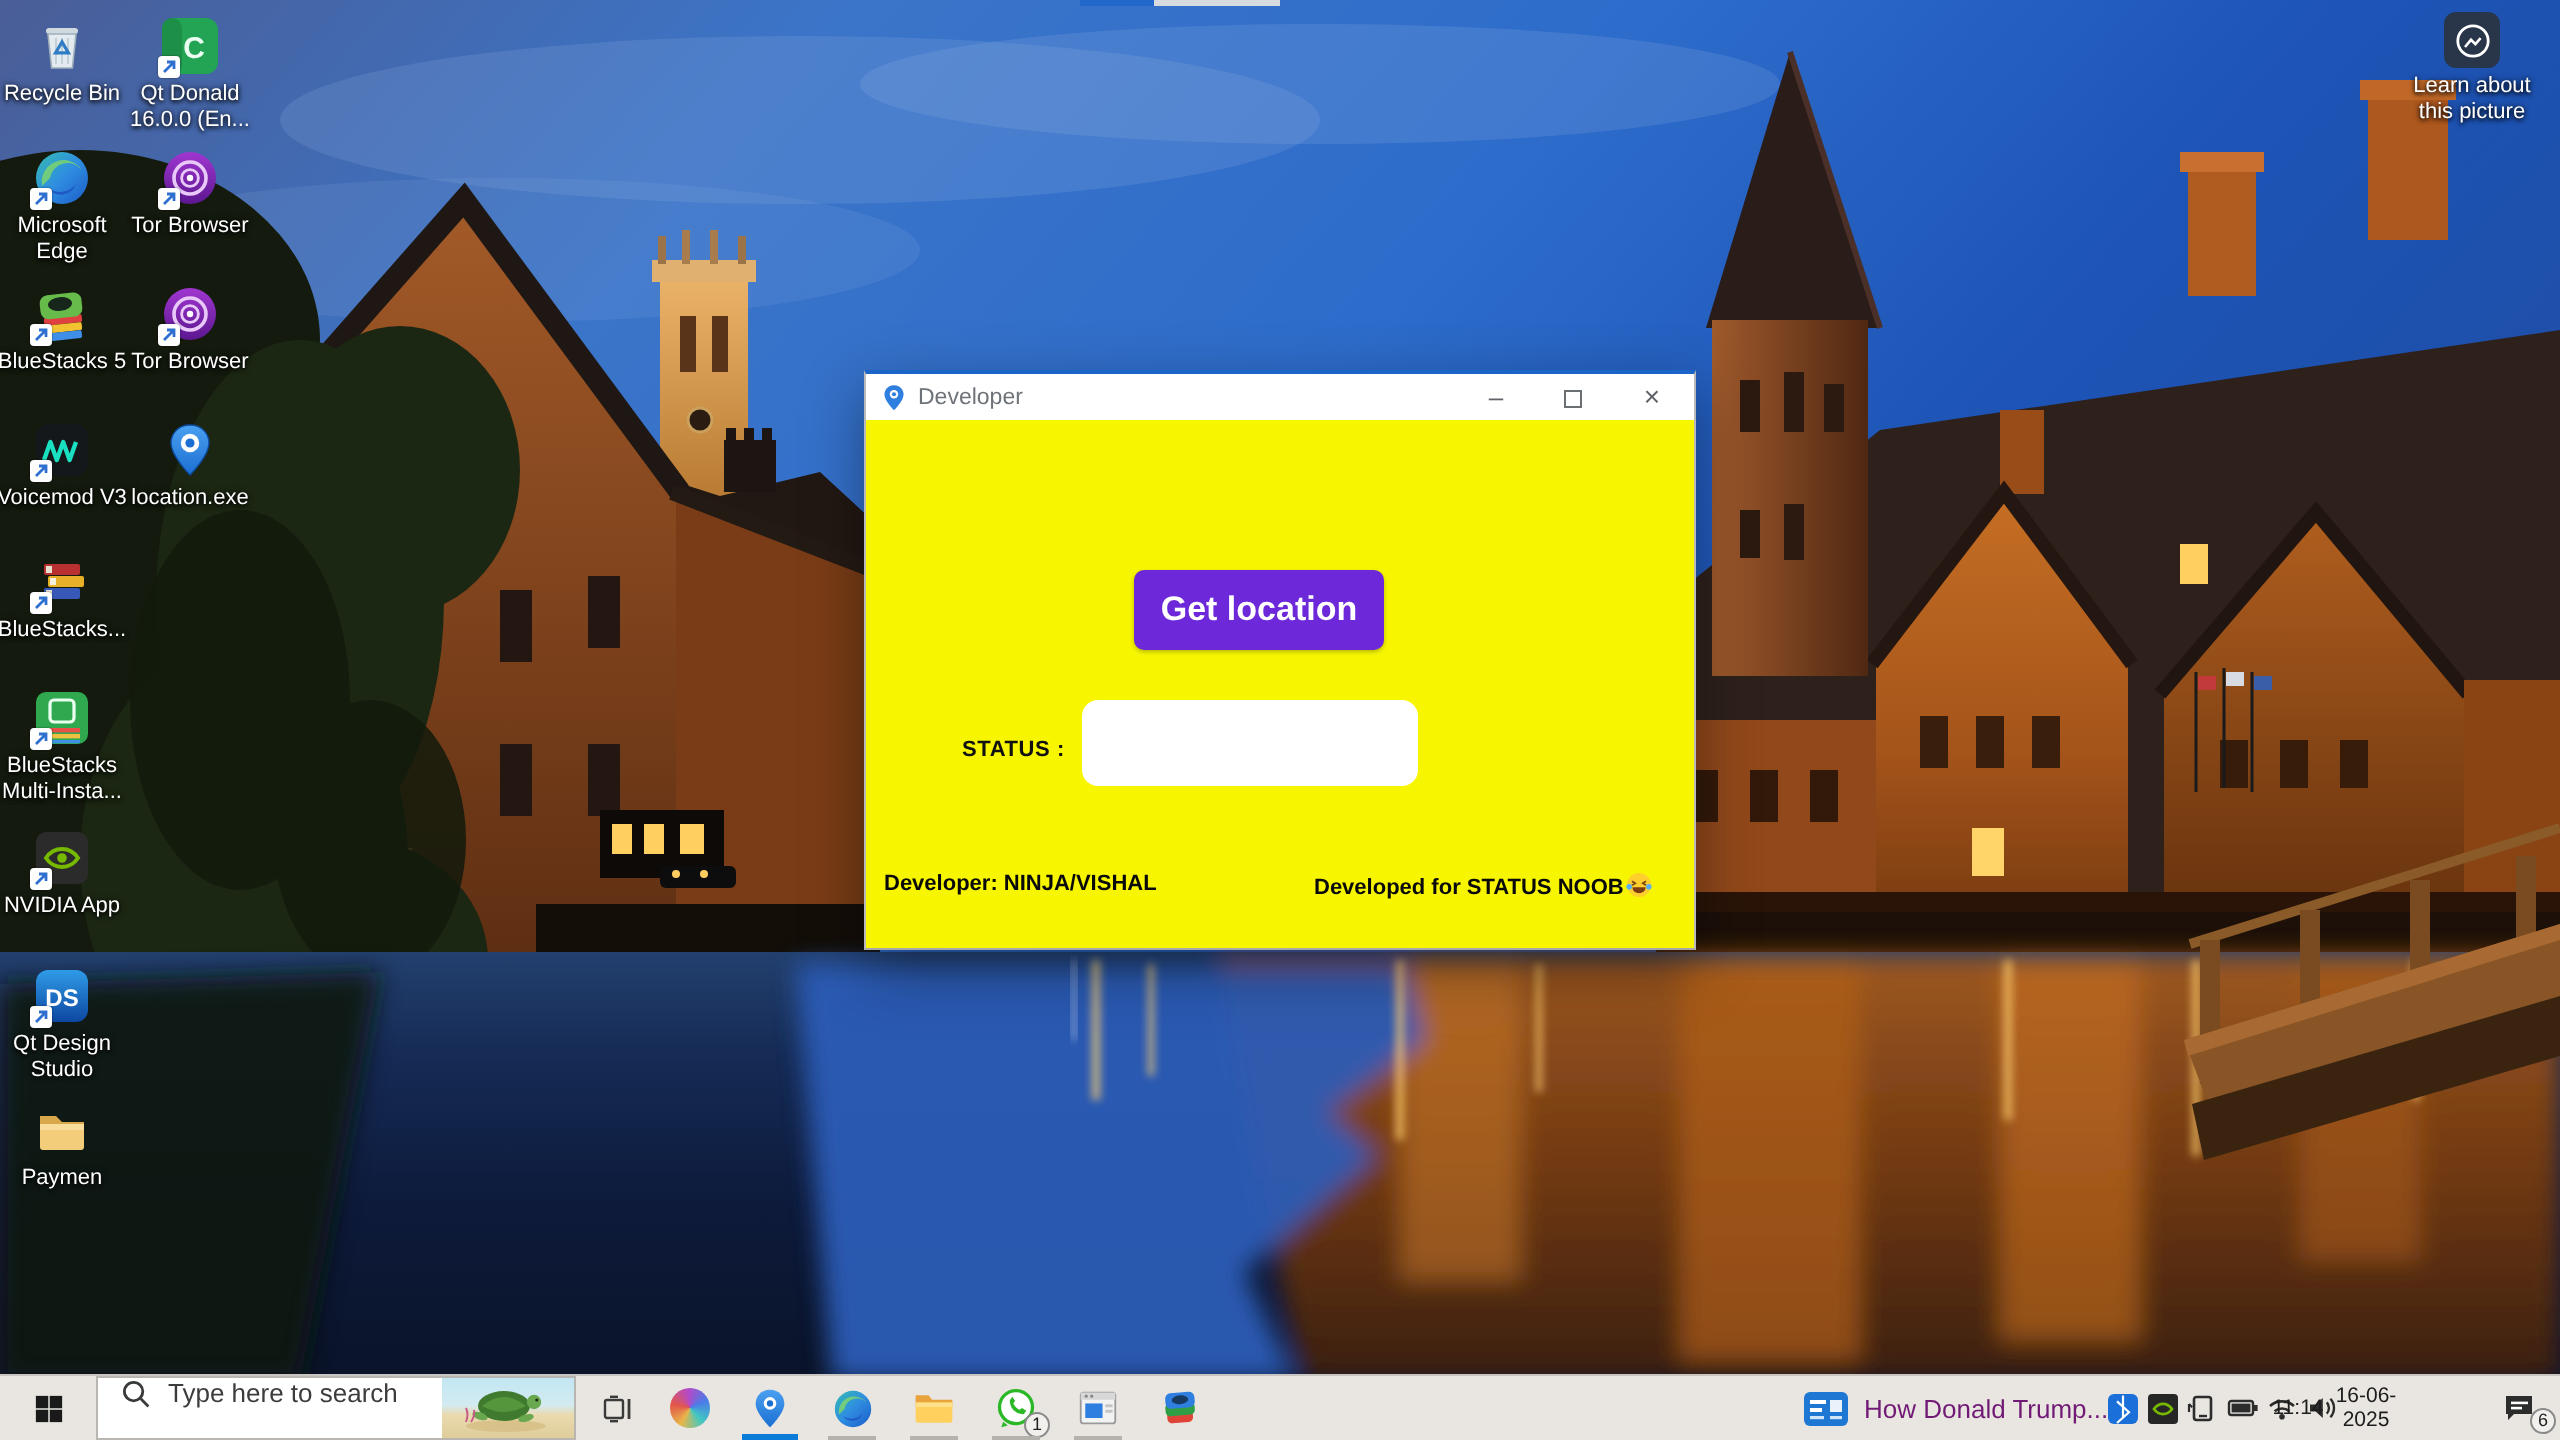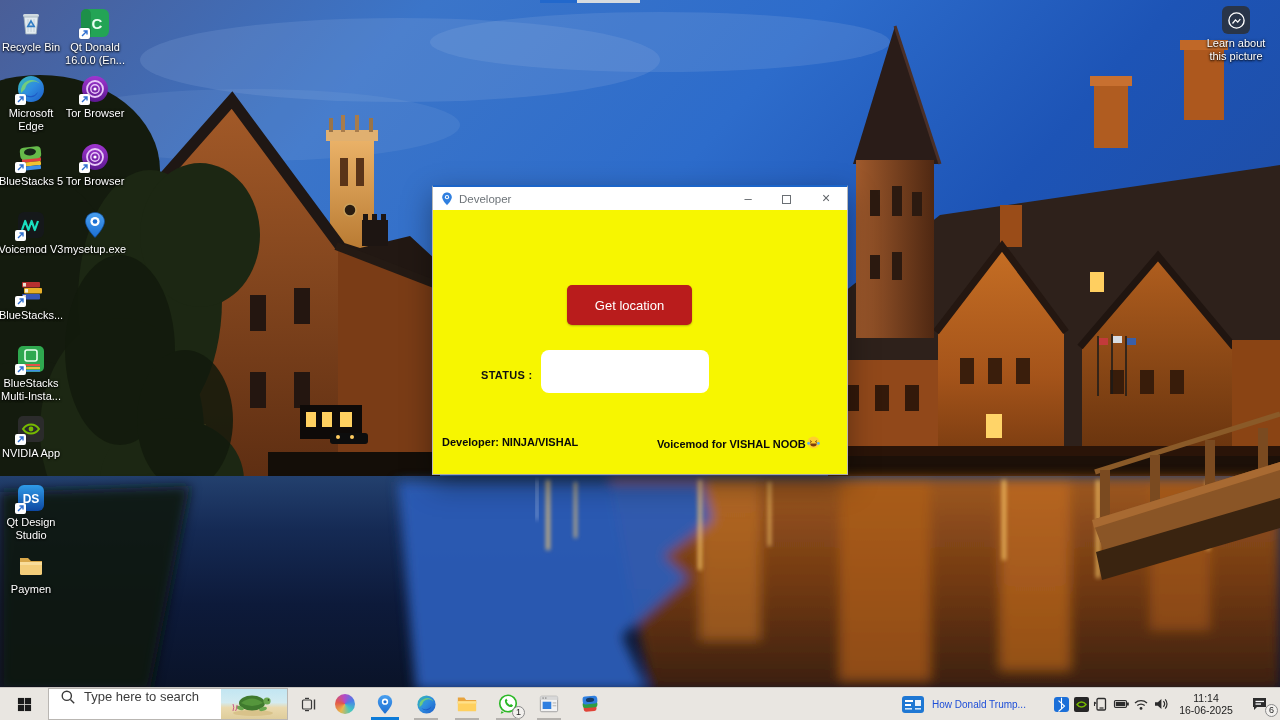--- a/index.html
+++ b/index.html
@@ -23,21 +23,21 @@
  box-shadow:0 10px 28px rgba(0,0,0,.38)}
 .titlebar{position:absolute;left:0;top:0;right:0;height:23px;background:#fff;display:flex;align-items:center}
 .titlebar .wtitle{margin-left:6px;font-size:11.5px;color:#6d7378}
 .titlebar .wicon{margin-left:8px;display:flex}
 .wbtn{position:absolute;top:0;width:30px;height:23px;border:0;background:transparent;color:#5f6368;
  font-size:13px;line-height:23px;text-align:center;font-family:"Liberation Sans",sans-serif;cursor:default}
 .wbtn.min{left:300px}.wbtn.max{left:338px}.wbtn.close{left:378px;font-size:14px}
 .maxbox{display:inline-block;width:9px;height:9px;border:1px solid #6a6f74;vertical-align:middle}
 .winbody{position:absolute;left:0;top:23px;right:0;bottom:0;background:#f7f600}
 .getloc{position:absolute;left:134px;top:75px;width:125px;height:40px;border:0;border-radius:5px;
- background:#b91c1c;color:#fff;font-weight:normal;font-size:13px;font-family:"Liberation Sans",sans-serif;
+ background:#6d28d9;color:#fff;font-weight:bold;font-size:17px;font-family:"Liberation Sans",sans-serif;
  box-shadow:0 1px 2px rgba(0,0,0,.25);cursor:pointer}
 .statuslabel{position:absolute;left:48px;top:159px;font-size:11px;font-weight:bold;color:#111;letter-spacing:.3px}
 .statusbox{position:absolute;left:108px;top:140px;width:168px;height:43px;background:#fff;border-radius:8px;font-size:12px;padding:4px 8px;color:#222}
 .devleft{position:absolute;left:9px;top:226px;font-size:11px;font-weight:bold;color:#0a0a0a}
 .devright{position:absolute;left:224px;top:226px;font-size:11px;font-weight:bold;color:#0a0a0a;display:flex;align-items:center;gap:1px}
 
 .taskbar{position:absolute;left:0;top:687px;width:1280px;height:33px;background:#e9e6e1;border-top:1px solid #c9c6c2}
 .tb{position:absolute;top:0;height:32px;border:0;background:transparent;display:flex;align-items:center;justify-content:center;cursor:pointer}
 .start{left:0;width:48px}
 .searchbox{position:absolute;left:48px;top:0;width:240px;height:32px;background:#fff;border:1px solid #b9b6b2;
@@ -51,24 +51,24 @@
 .app{width:38px}
 .a-copilot{left:326px}.a-location{left:366px}.a-edge{left:407px}.a-folder{left:448px}
 .a-whatsapp{left:489px}.a-winapp{left:530px}.a-bstk{left:571px}
 .uline{position:absolute;bottom:0;left:7px;right:7px;height:2px;background:#b5b2ae}
 .uline.blue{height:3px;background:#0d7bd8;left:5px;right:5px}
 .copilot-orb{width:20px;height:20px;border-radius:50%;
  background:conic-gradient(from 210deg,#e8b64a,#e2574a,#b44ac8,#4a7de8,#42c8c0,#e8b64a)}
 .badge{position:absolute;right:2px;bottom:1px;width:13px;height:13px;border-radius:50%;
  background:#f2f0ed;border:1px solid #8a8a8a;color:#222;font-size:9px;line-height:11px;text-align:center}
 .news{position:absolute;left:896px;top:0;height:32px;display:flex;align-items:center;gap:8px;padding:0 6px;cursor:pointer}
-.news .headline{font-size:10px;color:#1d4ed8;white-space:nowrap}
+.news .headline{font-size:13px;color:#701a75;white-space:nowrap}
 .tray{position:absolute;left:1051px;top:0;height:32px;display:flex;align-items:center}
 .tray .tico{width:20px;height:32px;border:0;background:transparent;display:flex;align-items:center;justify-content:center;cursor:pointer}
-.clock{left:1172px;width:68px;flex-direction:column;justify-content:center;line-height:12px}
+.clock{left:1132px;width:68px;justify-content:center;line-height:12px}
 .clock span{display:block;font-size:10.5px;color:#1c1c1c;text-align:center;width:100%}
 .notif{left:1242px;width:36px;position:absolute}
 
 .learn{position:absolute;left:1186px;top:6px;width:100px;text-align:center;cursor:pointer}
 .learn .libox{width:28px;height:28px;margin:0 auto;border-radius:6px;background:rgba(44,48,54,.85);display:flex;align-items:center;justify-content:center}
 </style>
 </head>
 <body>
 
 <div class="screen">
@@ -391,21 +391,21 @@
 </div>
 
 <div class="dcell" style="left:51px;top:210px">
   <div class="dicon">
         <svg width="30" height="30" viewBox="0 0 30 30">
     <path d="M15,2.5 C9,2.5 5.5,7 5.5,11.5 C5.5,18 15,27.5 15,27.5 C15,27.5 24.5,18 24.5,11.5 C24.5,7 21,2.5 15,2.5 Z" fill="url(#pinG)" stroke="#0c4a9e" stroke-width=".7"></path>
     <circle cx="15" cy="11.5" r="4.6" fill="#ffffff"></circle>
           <circle cx="15" cy="11.5" r="2.3" fill="#1c6fd2"></circle>
   </svg>
       </div>
-  <div class="dlabel">mysetup.exe</div>
+  <div class="dlabel">location.exe</div>
 </div>
 
 <div class="dcell" style="left:-13px;top:276px">
   <div class="dicon">
         <svg width="30" height="30" viewBox="0 0 30 30">
     <rect x="6" y="6" width="18" height="5.5" rx="1" fill="#b83030"></rect>
           <rect x="7" y="7" width="3" height="3.5" fill="#e8e0d0"></rect>
     <rect x="8" y="12" width="18" height="5.5" rx="1" fill="#e8b028"></rect>
           <rect x="9" y="13" width="3" height="3.5" fill="#f5efdc"></rect>
     <rect x="6" y="18" width="18" height="5.5" rx="1" fill="#3858b8"></rect>
@@ -506,21 +506,21 @@
   </div>
   <button class="wbtn min">–</button>
   <button class="wbtn max"><span class="maxbox"></span></button>
   <button class="wbtn close">×</button>
   <div class="winbody">
     <button class="getloc">Get location</button>
     <div class="statuslabel">STATUS :</div>
     <div class="statusbox"></div>
     <div class="devleft">Developer: NINJA/VISHAL</div>
     <div class="devright">
-      <span>Voicemod for VISHAL NOOB</span>
+      <span>Developed for STATUS NOOB</span>
       <span><svg width="13" height="13" viewBox="0 0 13 13">
         <circle cx="6.5" cy="6.5" r="6" fill="#ffcf2e"></circle>
         <path d="M3,4.6 l1.6,1 -1.6,1 M10,4.6 l-1.6,1 1.6,1" stroke="#7a4a10" stroke-width=".9" fill="none"></path>
         <path d="M3.2,7.6 a3.3,3 0 0 0 6.6,0 z" fill="#7a3c10"></path>
         <circle cx="1.6" cy="7.4" r="1.4" fill="#58b0f0"></circle>
               <circle cx="11.4" cy="7.4" r="1.4" fill="#58b0f0"></circle>
       </svg></span>
     </div>
   </div>
 </div>

